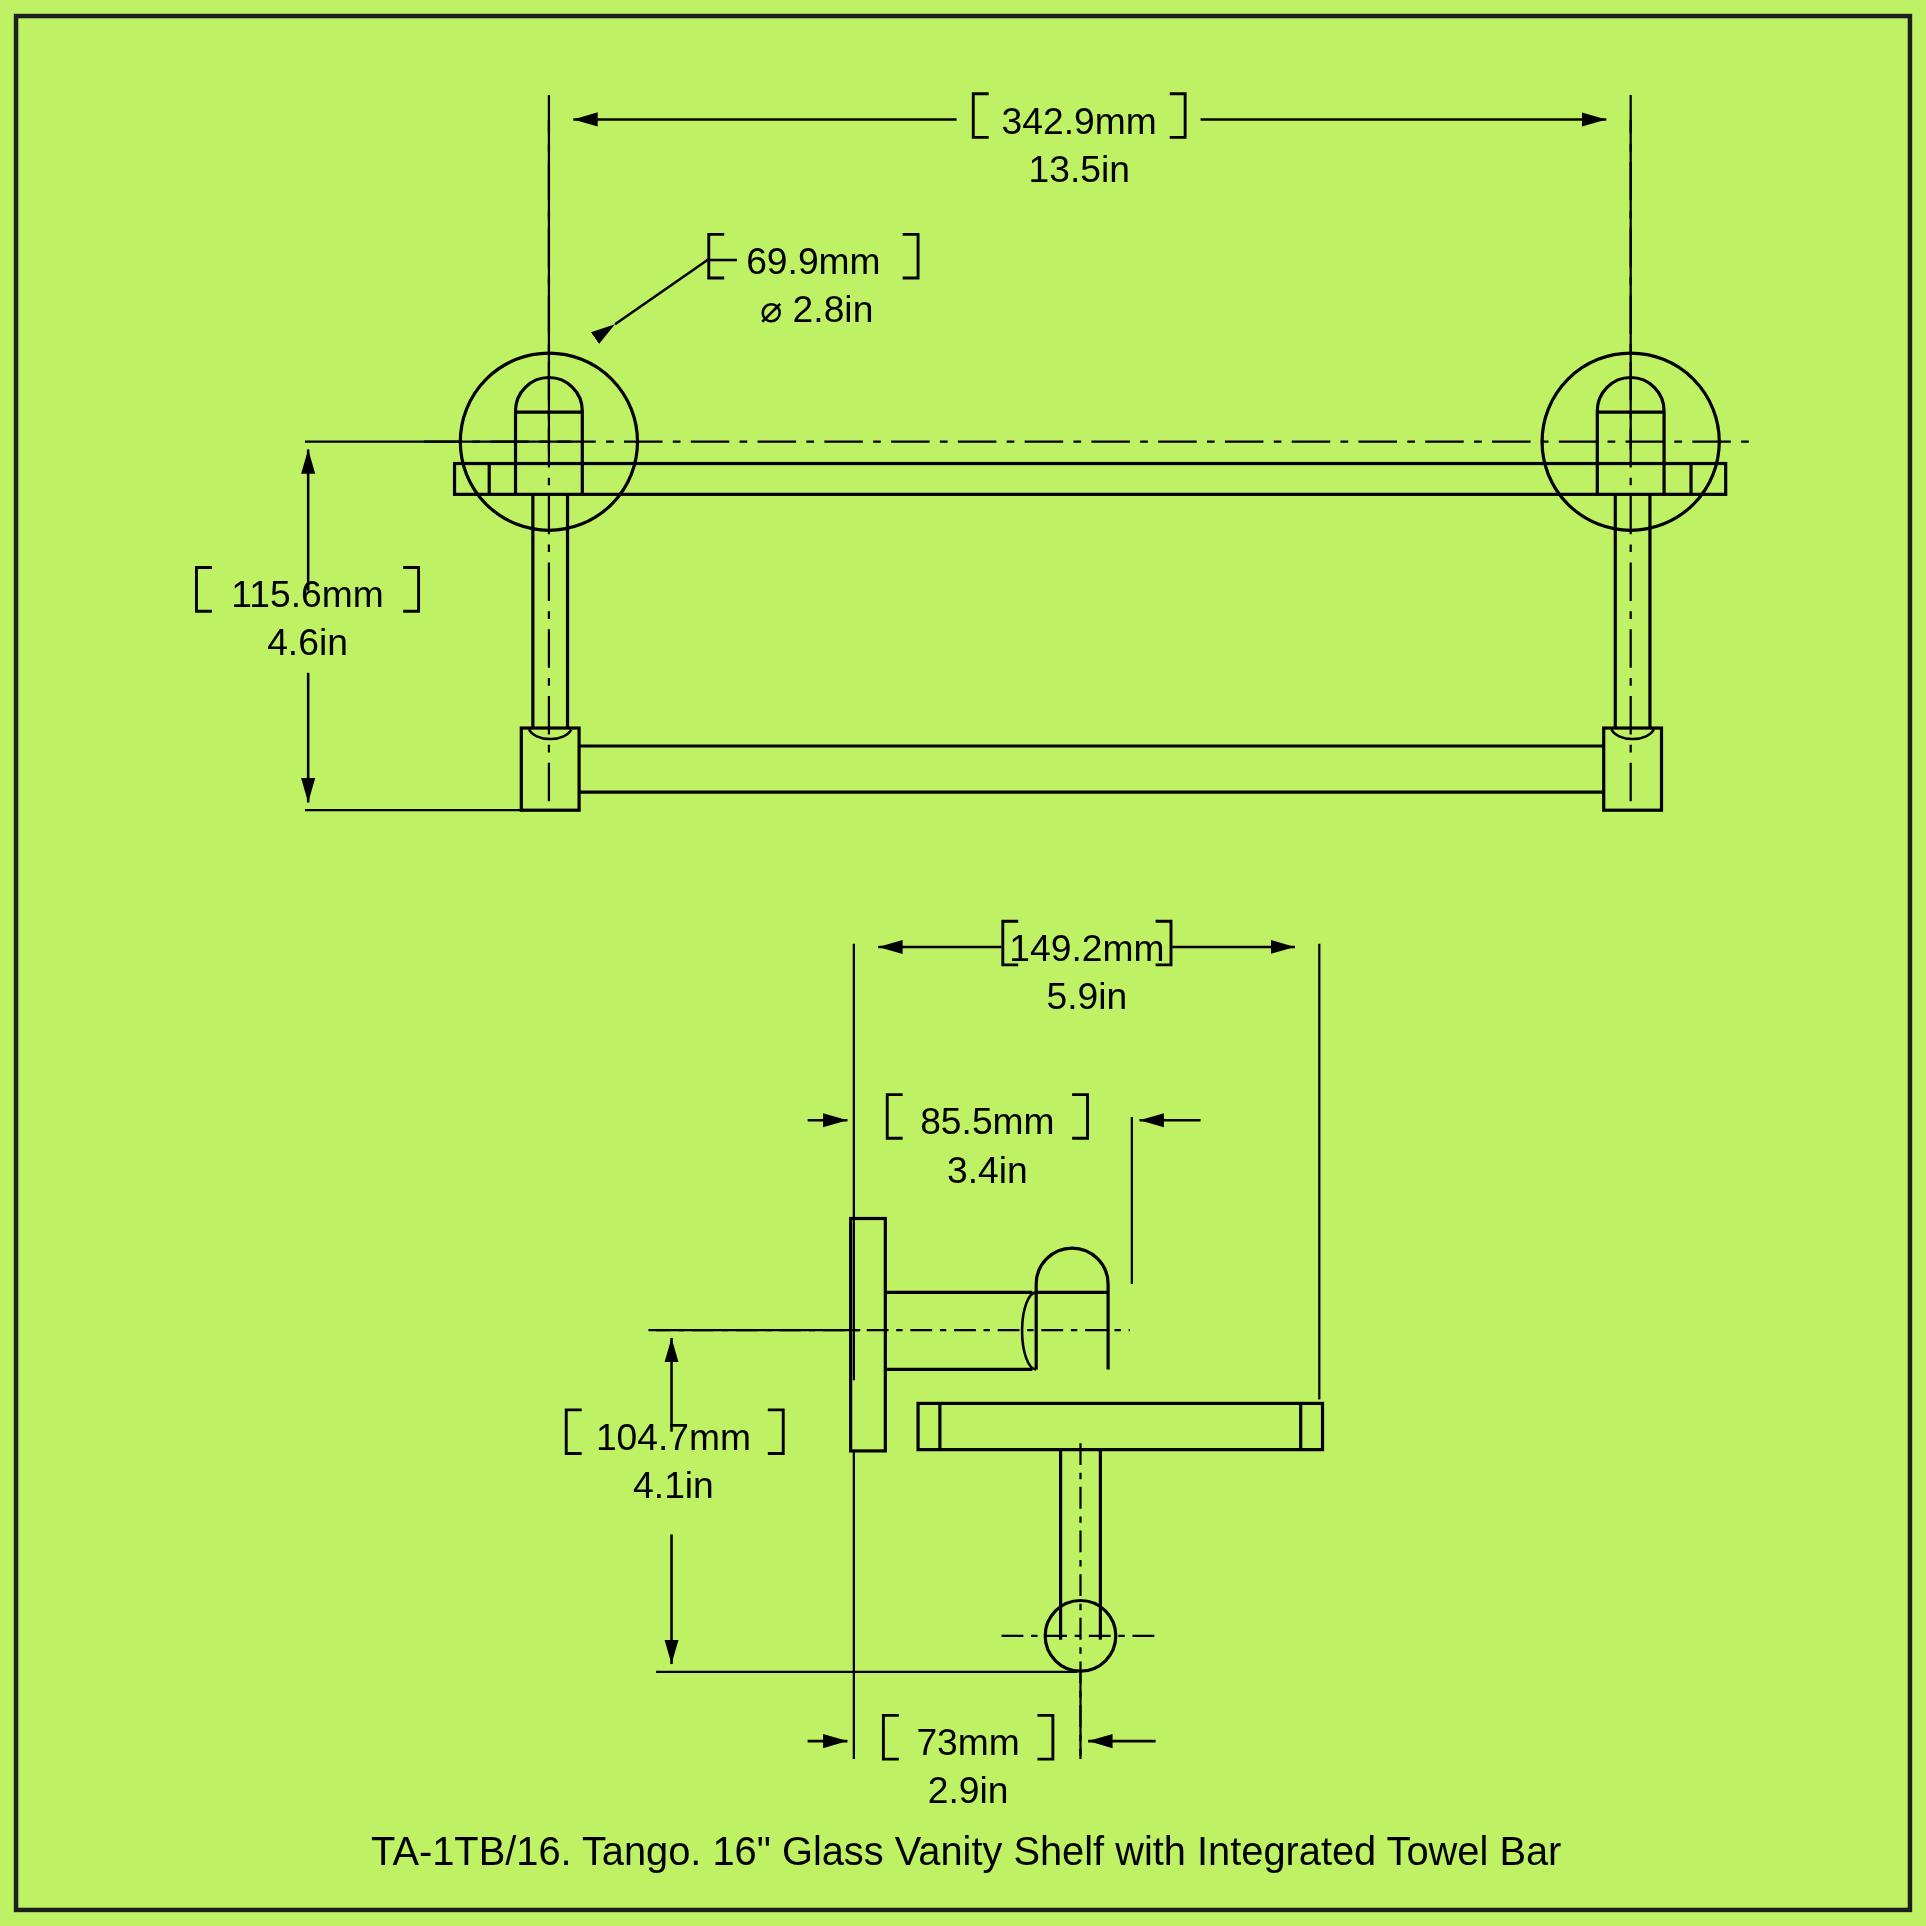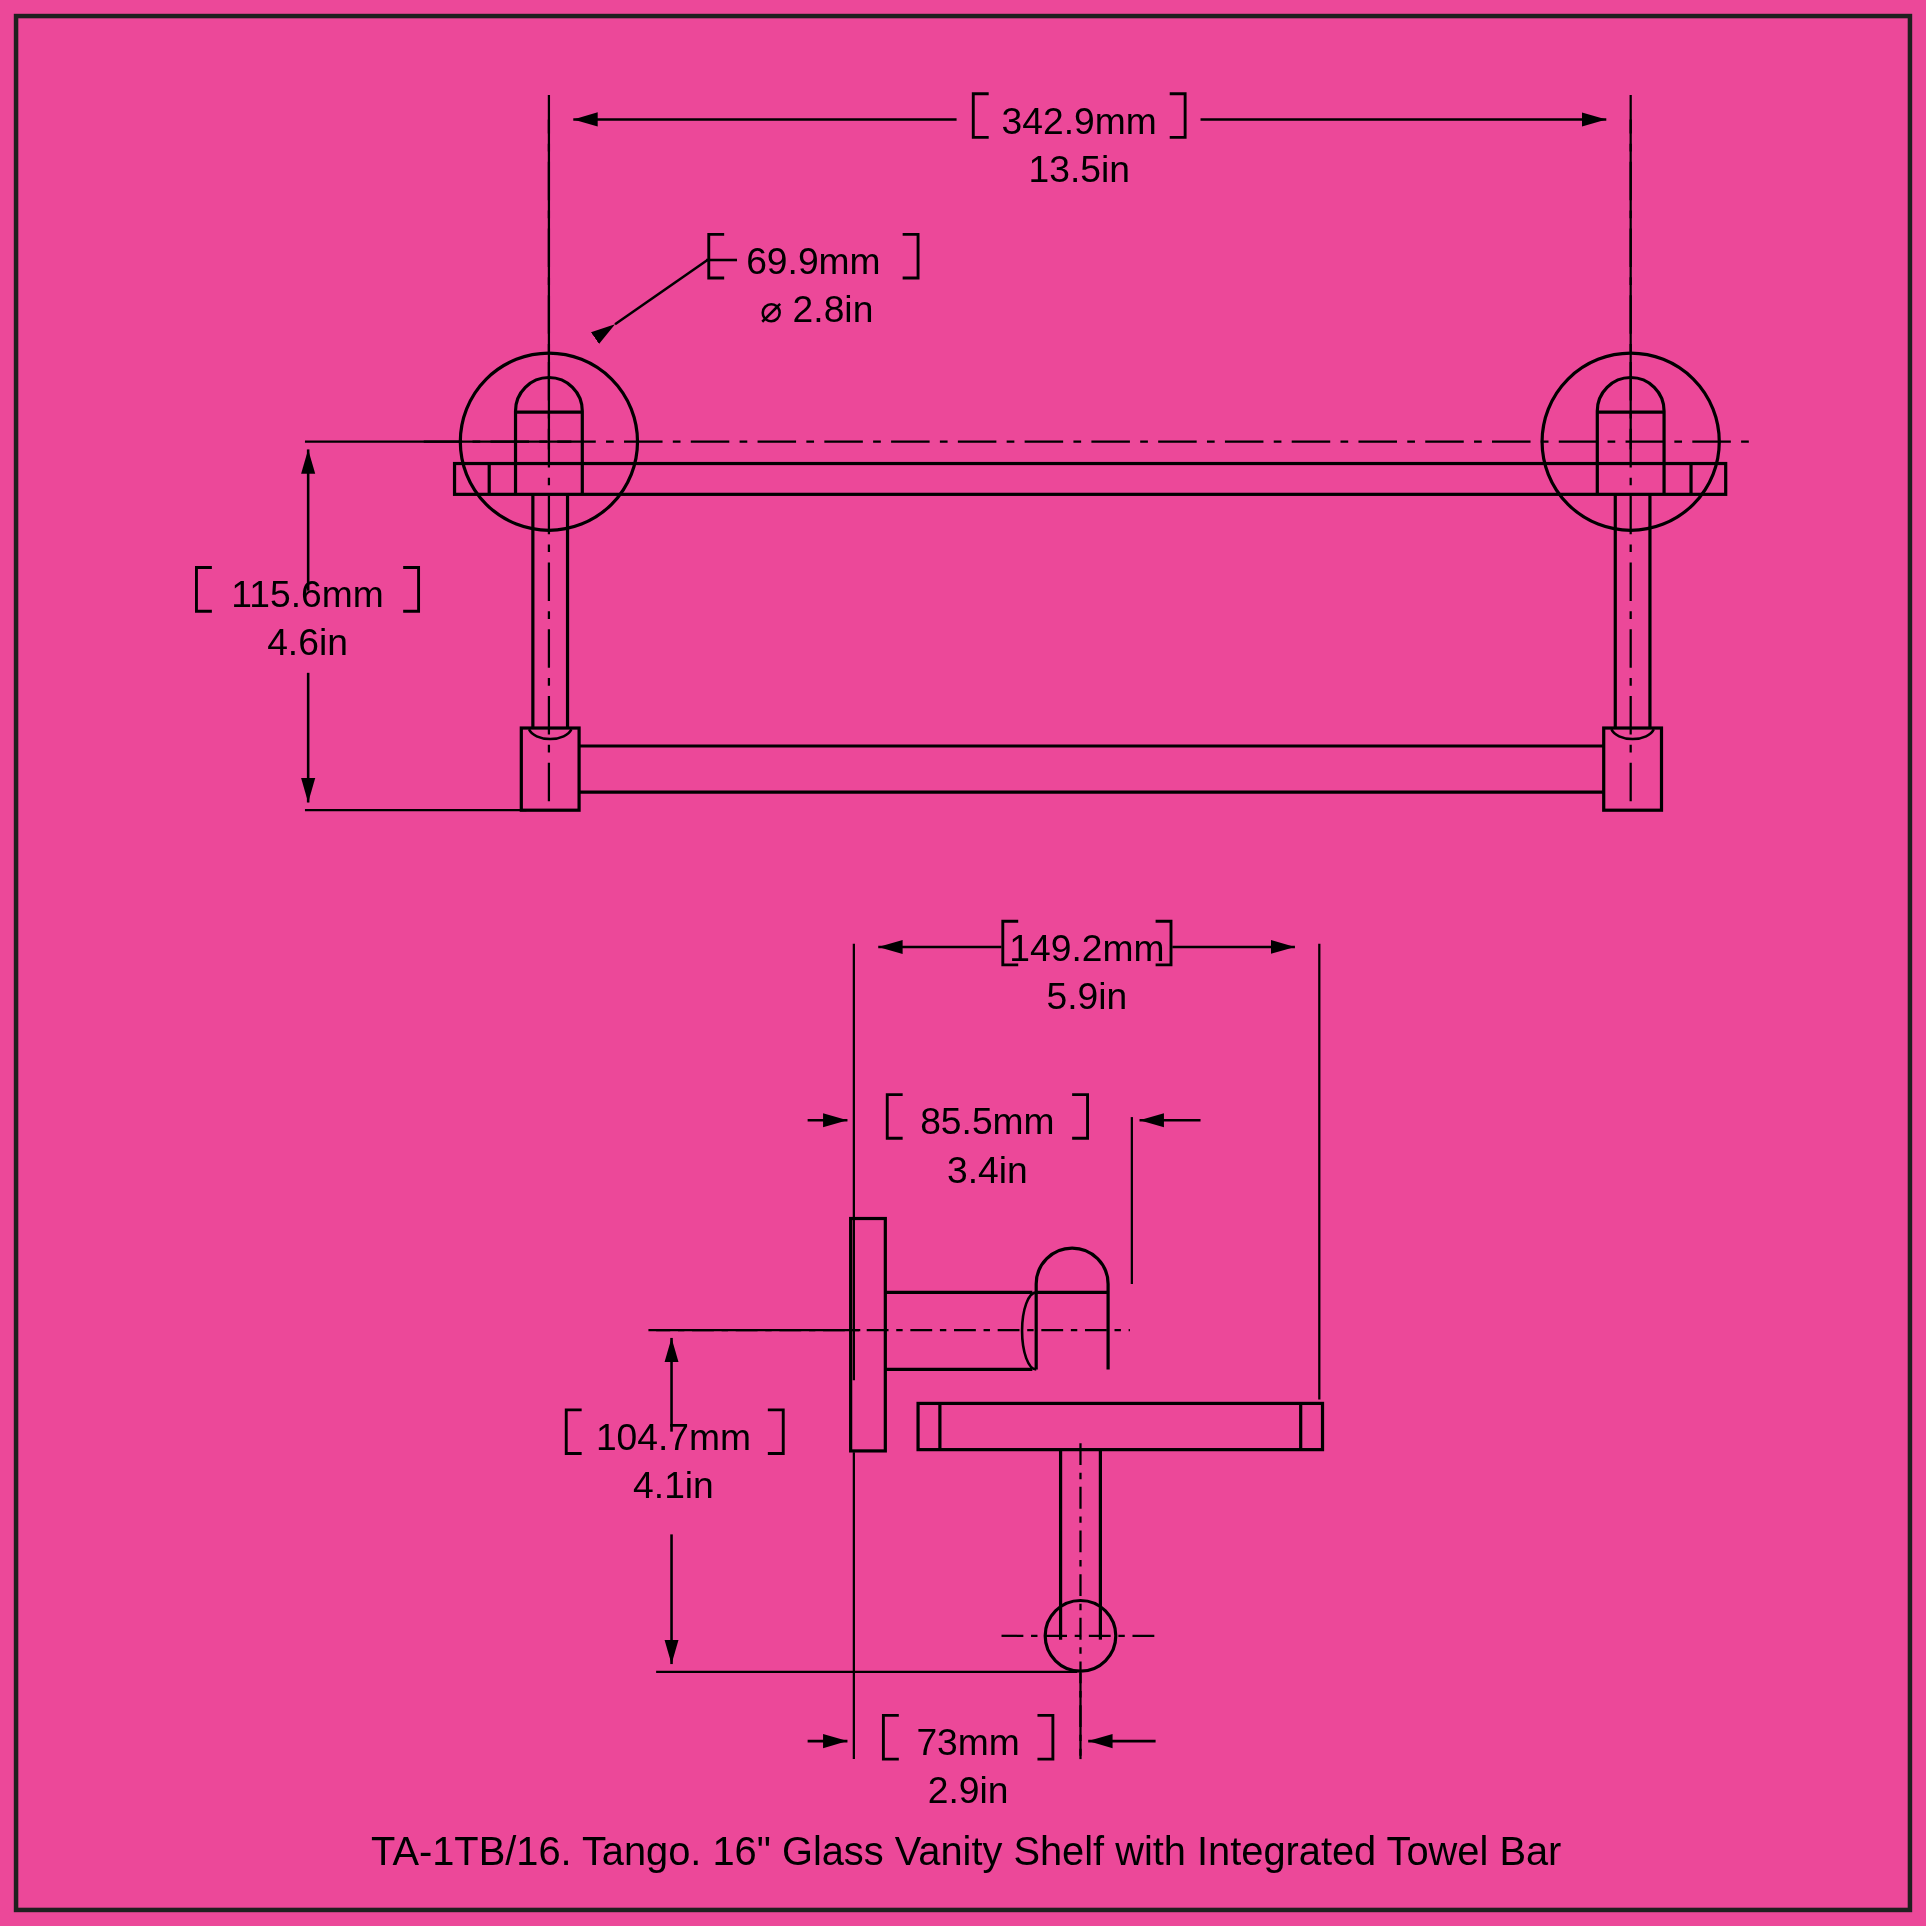--- a/index.html
+++ b/index.html
@@ -10,21 +10,21 @@
   body {
     width: 1926px;
     height: 1926px;
     font-family: "Liberation Sans", sans-serif;
     overflow: hidden;
   }
   #sheet {
     position: relative;
     width: 1926px;
     height: 1926px;
-    background: #ec4899;
+    background: #bef264;
   }
   #drawing {
     position: absolute;
     top: 0;
     left: 0;
     width: 1926px;
     height: 1926px;
     display: block;
   }
   .dimtext {

